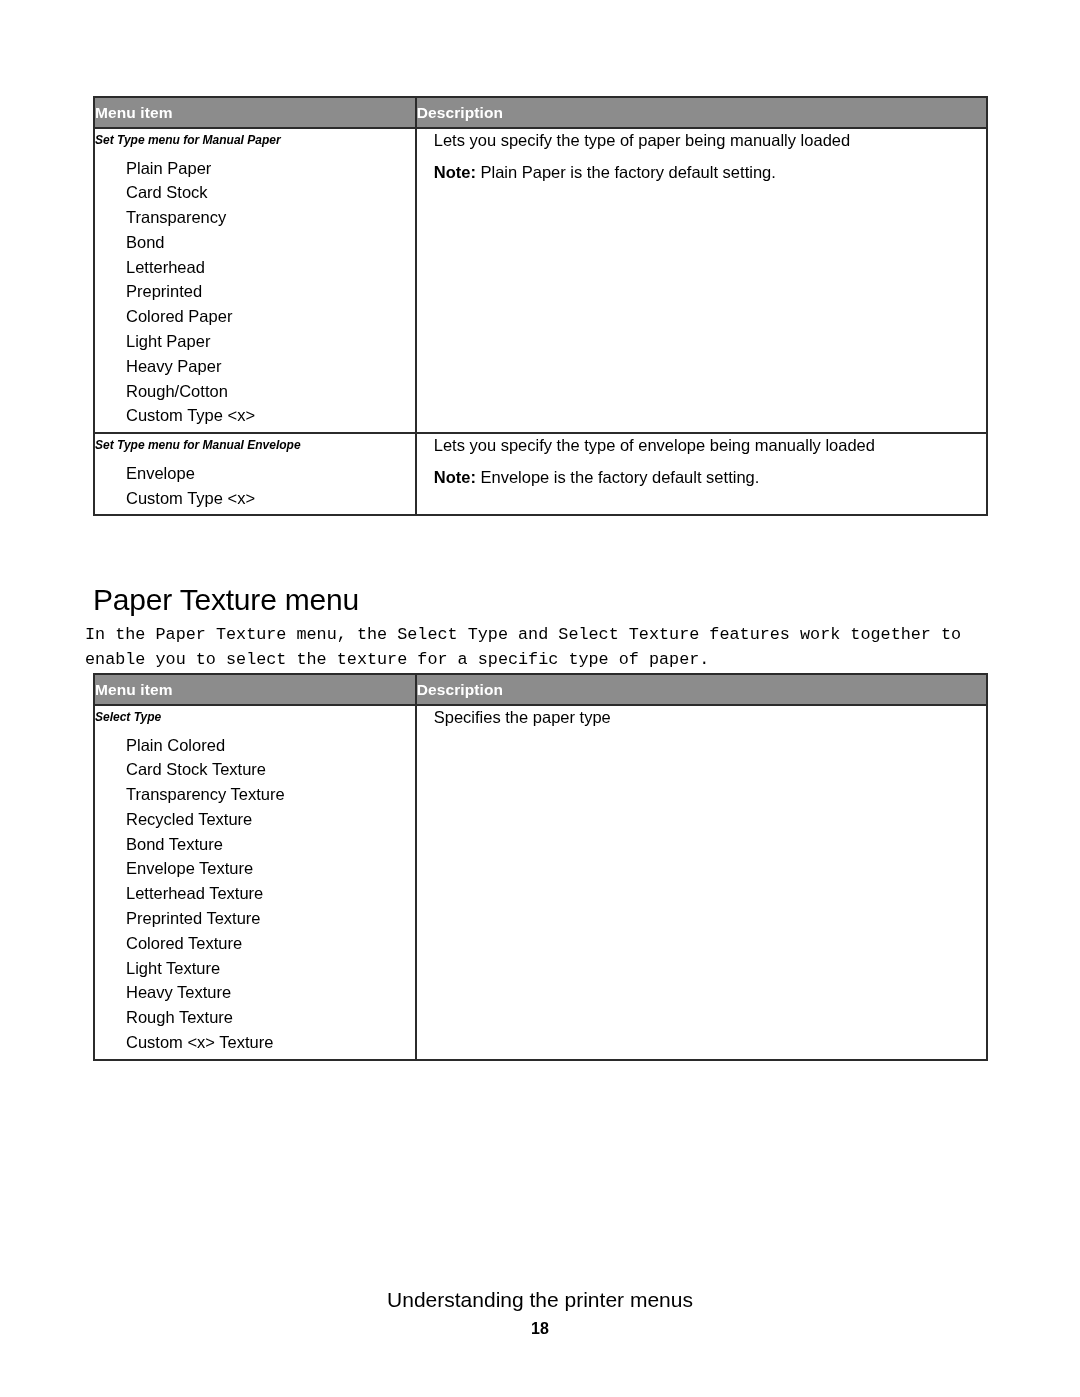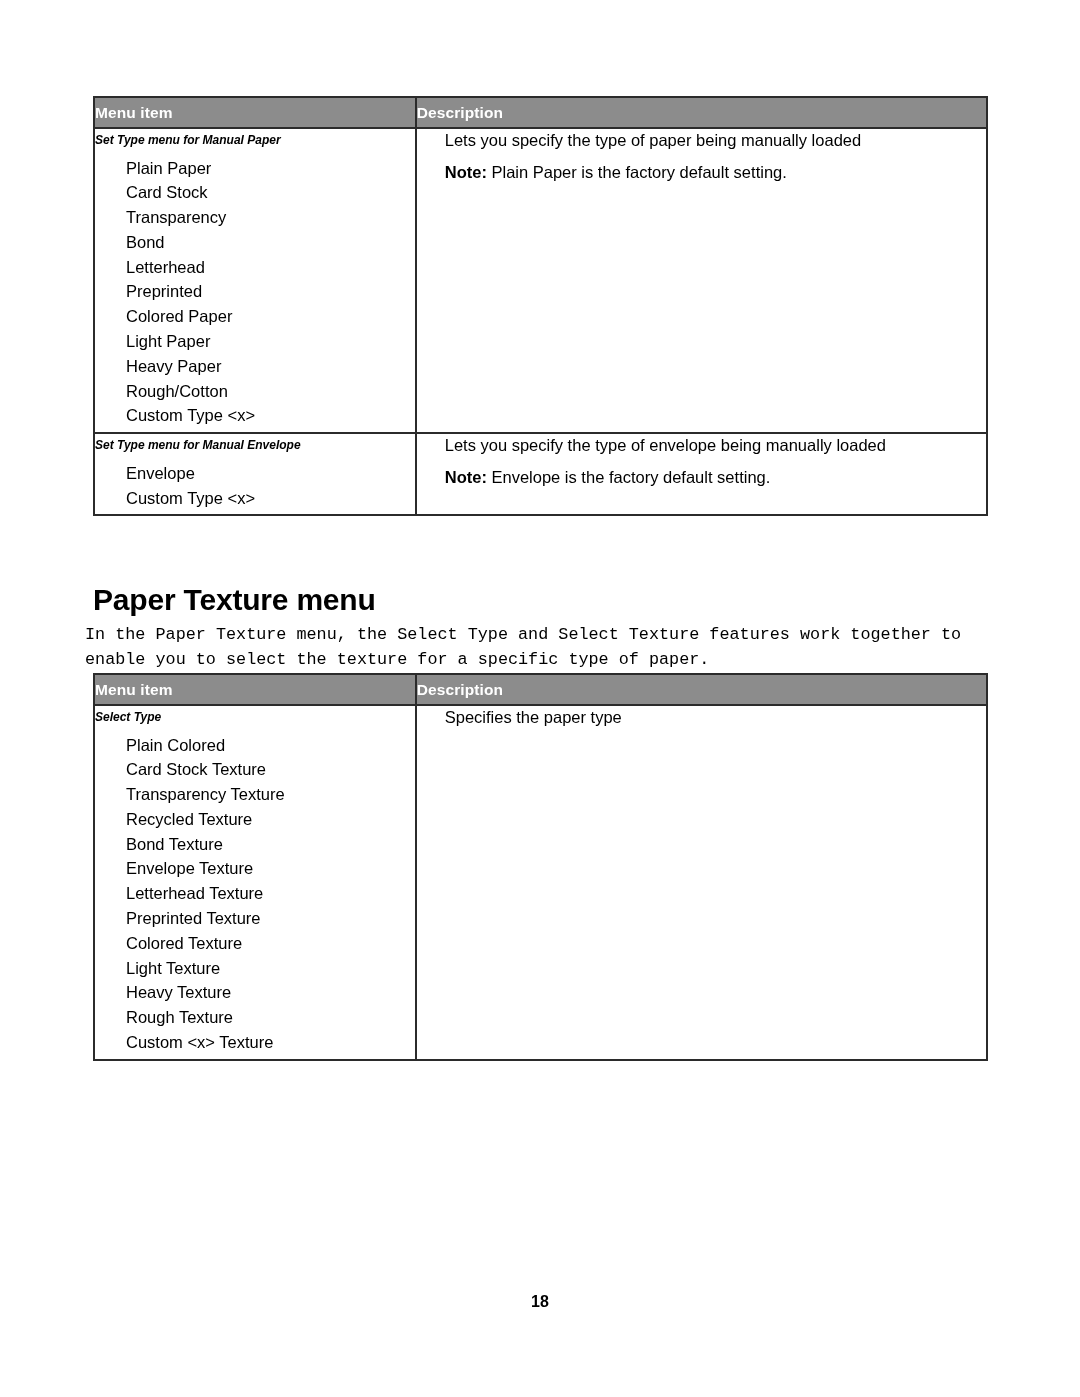--- a/index.html
+++ b/index.html
@@ -51,21 +51,21 @@
     border-right: 2px solid #2b2b2b;
     border-bottom: 2px solid #2b2b2b;
     text-align: left;
   }
   .th-cell.last { border-right: none; }
 
   .body-cell {
     border-right: 2px solid #2b2b2b;
     padding: 8px 10px 10px 8px;
   }
-  .body-cell.last { border-right: none; padding-left: 28px; }
+  .body-cell.last { border-right: none; padding-left: 17px; }
 
   .row-sep td { border-top: 2px solid #2b2b2b; }
 
   .cell-title {
     font-weight: bold;
     font-size: 12px;
     line-height: 22.5px;
     margin: 0 10px 1px 0;
     white-space: nowrap;
     font-style: italic;
@@ -90,21 +90,21 @@
   }
   .desc-line:last-child { margin-bottom: 0; }
   .desc-note-label { font-weight: bold; }
 
   
   .section-heading {
     position: absolute;
     left: 93px;
     top: 562px;
     font-size: 30px;
-    font-weight: bold;
+    font-weight: normal;
     letter-spacing: -0.2px;
     line-height: 36px;
   }
   .section-para {
     position: absolute;
     left: 85px;
     top: 605px;
     width: 900px;
     font-size: 16.8px;
     line-height: 25px;
@@ -232,16 +232,17 @@
           </ul>
         </td>
         <td class="body-cell last">
           <p class="desc-line">Specifies the paper type</p>
         </td>
       </tr>
     </tbody>
   </table>
 
   <div class="footer">
+    <div class="footer-title">Understanding the printer menus</div>
     <div class="footer-page">18</div>
   </div>
 
 </div>
 
 </body></html>

